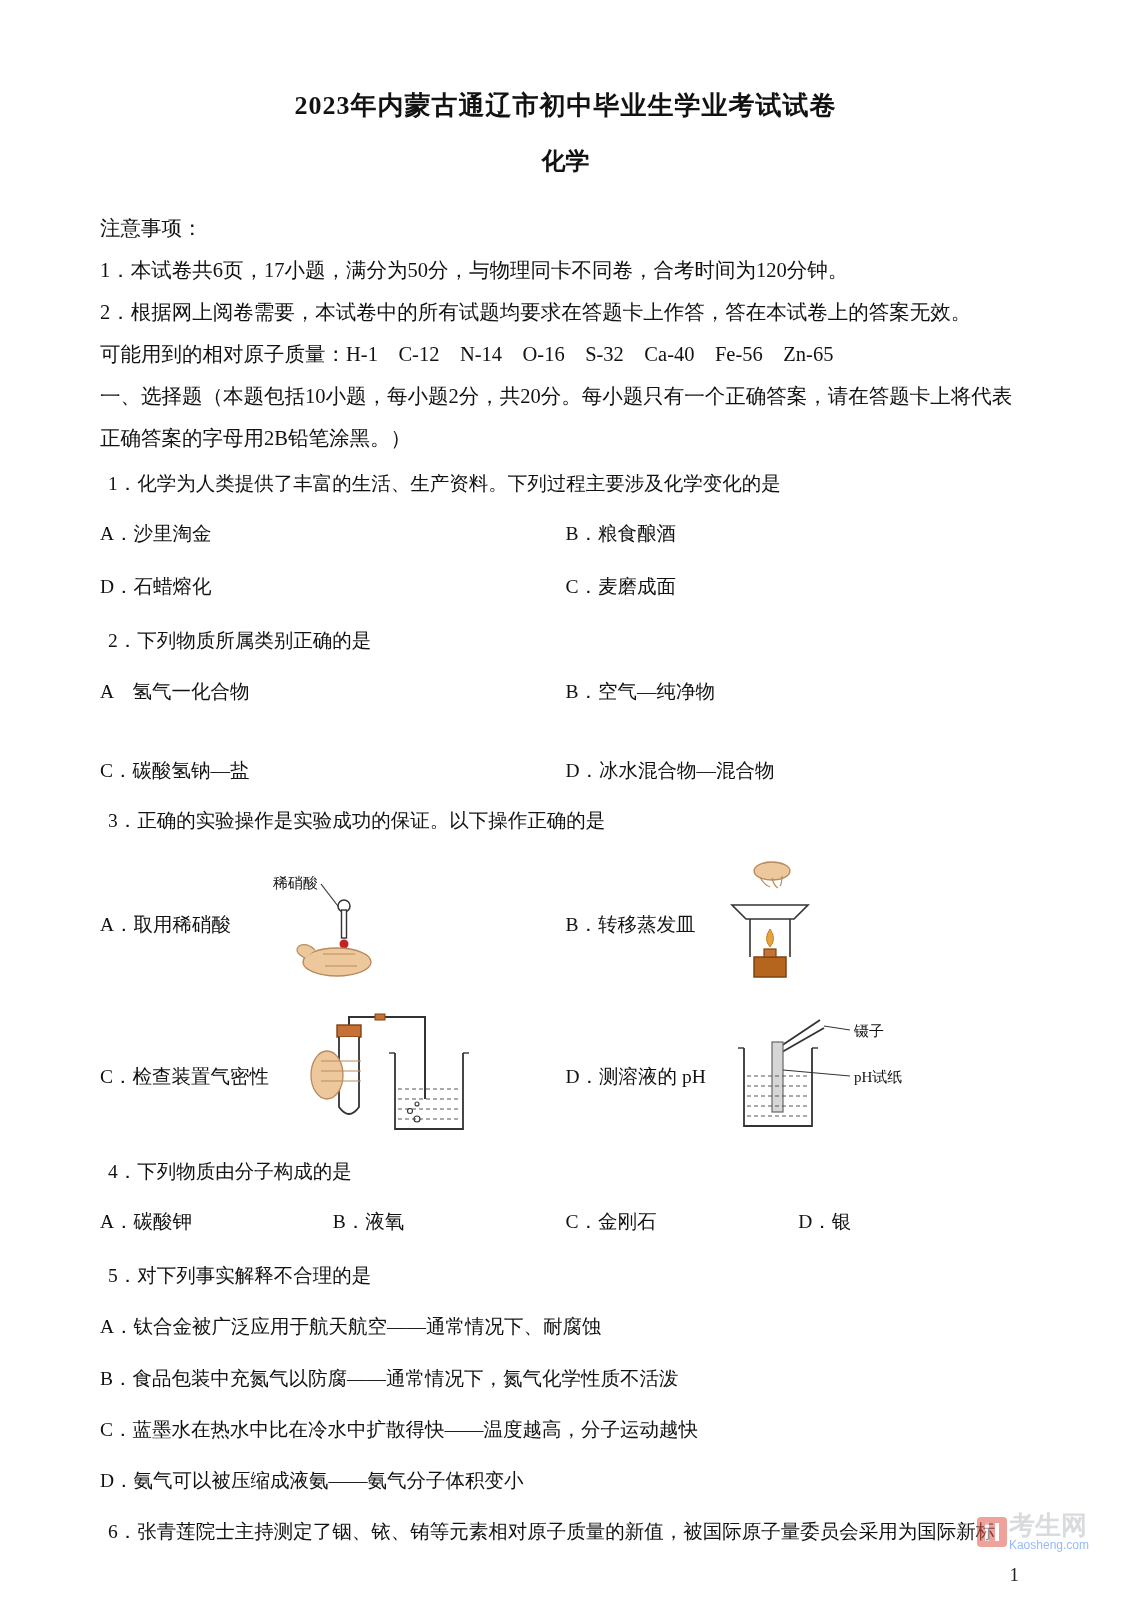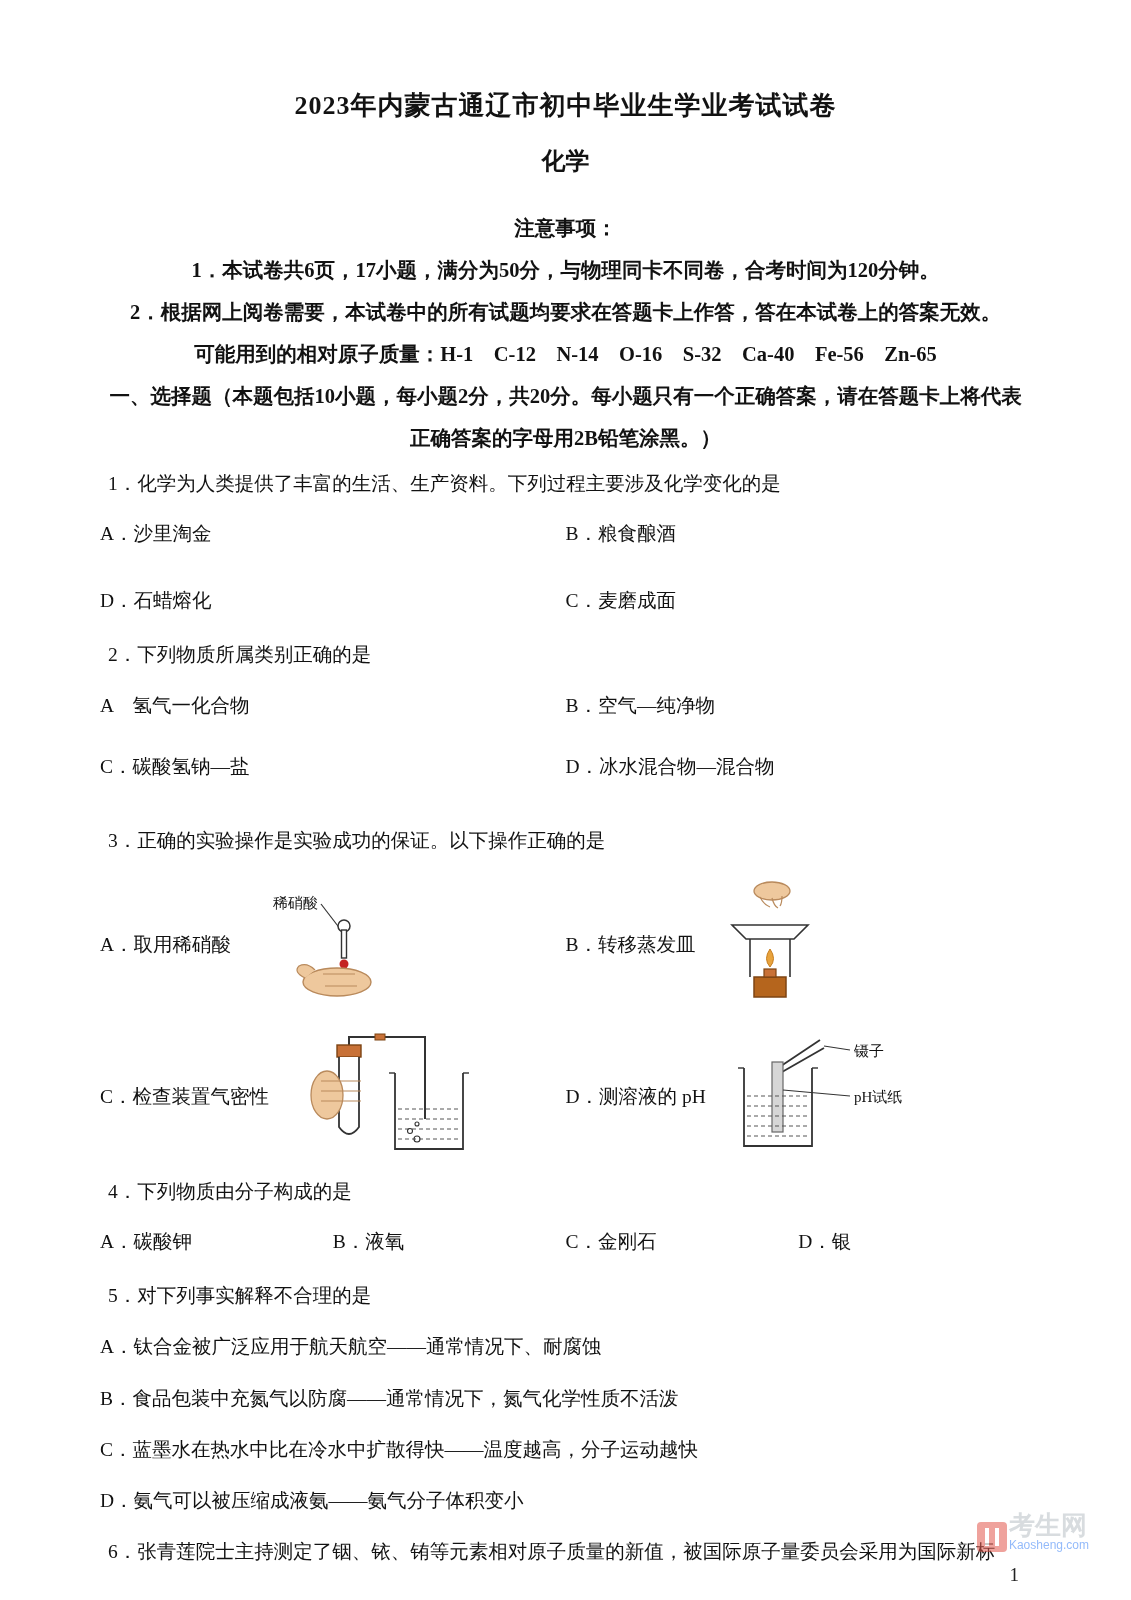--- a/index.html
+++ b/index.html
@@ -23,35 +23,35 @@
     letter-spacing: 1px;
     margin-bottom: 22px;
   }
   .subject {
     text-align: center;
     font-size: 24px;
     font-weight: bold;
     margin-bottom: 30px;
   }
   p { margin: 0; }
-  .b { font-weight: bold; font-size: 20.5px; line-height: 42px; text-align: center; }
+  .b { font-weight: normal; font-size: 20.5px; line-height: 42px; }
   .gap-m { margin-bottom: 10px; }
   .stem {
     font-size: 19.5px;
     line-height: 1.5;
     margin: 0 0 22px 8px;
   }
   .grid2 {
     display: grid;
     grid-template-columns: 1fr 1fr;
-    row-gap: 40px;
+    row-gap: 26px;
     margin: 0 0 26px 0;
     font-size: 19.5px;
   }
-  .grid2.loose { row-gap: 34px; margin-bottom: 46px; }
+  .grid2.loose { row-gap: 52px; margin-bottom: 22px; }
   .grid4 {
     display: grid;
     grid-template-columns: 1fr 1fr 1fr 1fr;
     margin: 0 0 26px 0;
     font-size: 19.5px;
   }
   .optlines p { line-height: 1.5; margin: 0 0 22px 0; }
   .q3grid {
     row-gap: 18px;
     margin-bottom: 14px;
@@ -69,21 +69,21 @@
     right: 112px;
     bottom: 14px;
     font-size: 19px;
     color: #222;
   }
   .watermark {
     position: absolute;
     right: 42px;
     bottom: 48px;
     display: flex;
-    align-items: flex-end;
+    align-items: center;
     gap: 2px;
     opacity: 0.55;
   }
   .wm-logo {
     width: 30px; height: 30px;
     background: #e2574c;
     border-radius: 4px;
     position: relative;
     flex: 0 0 auto;
   }

